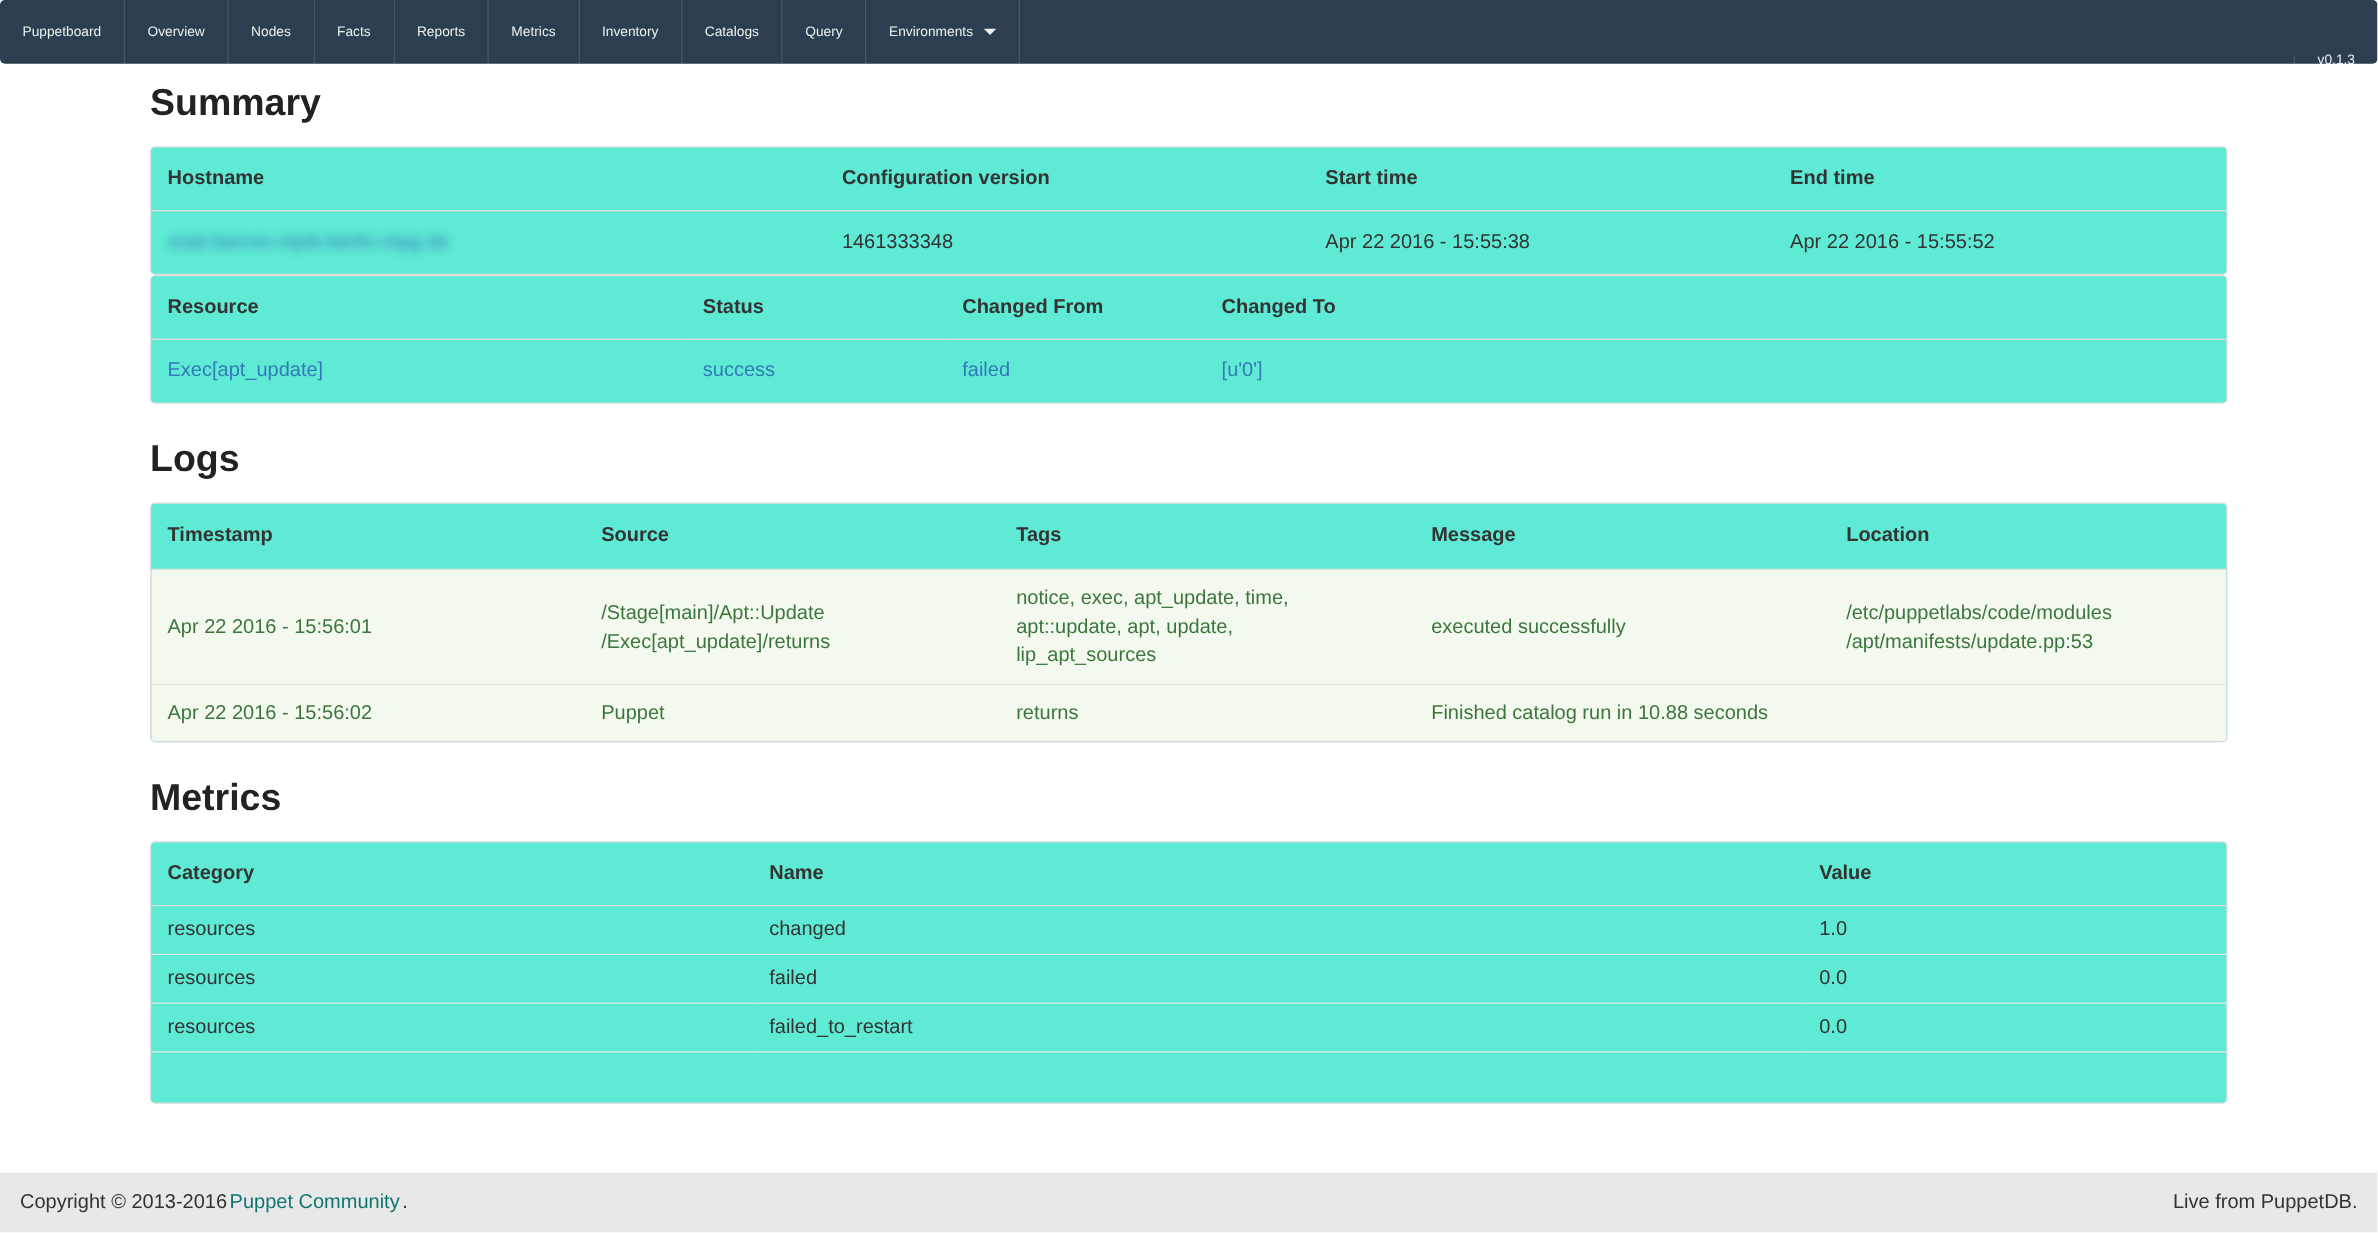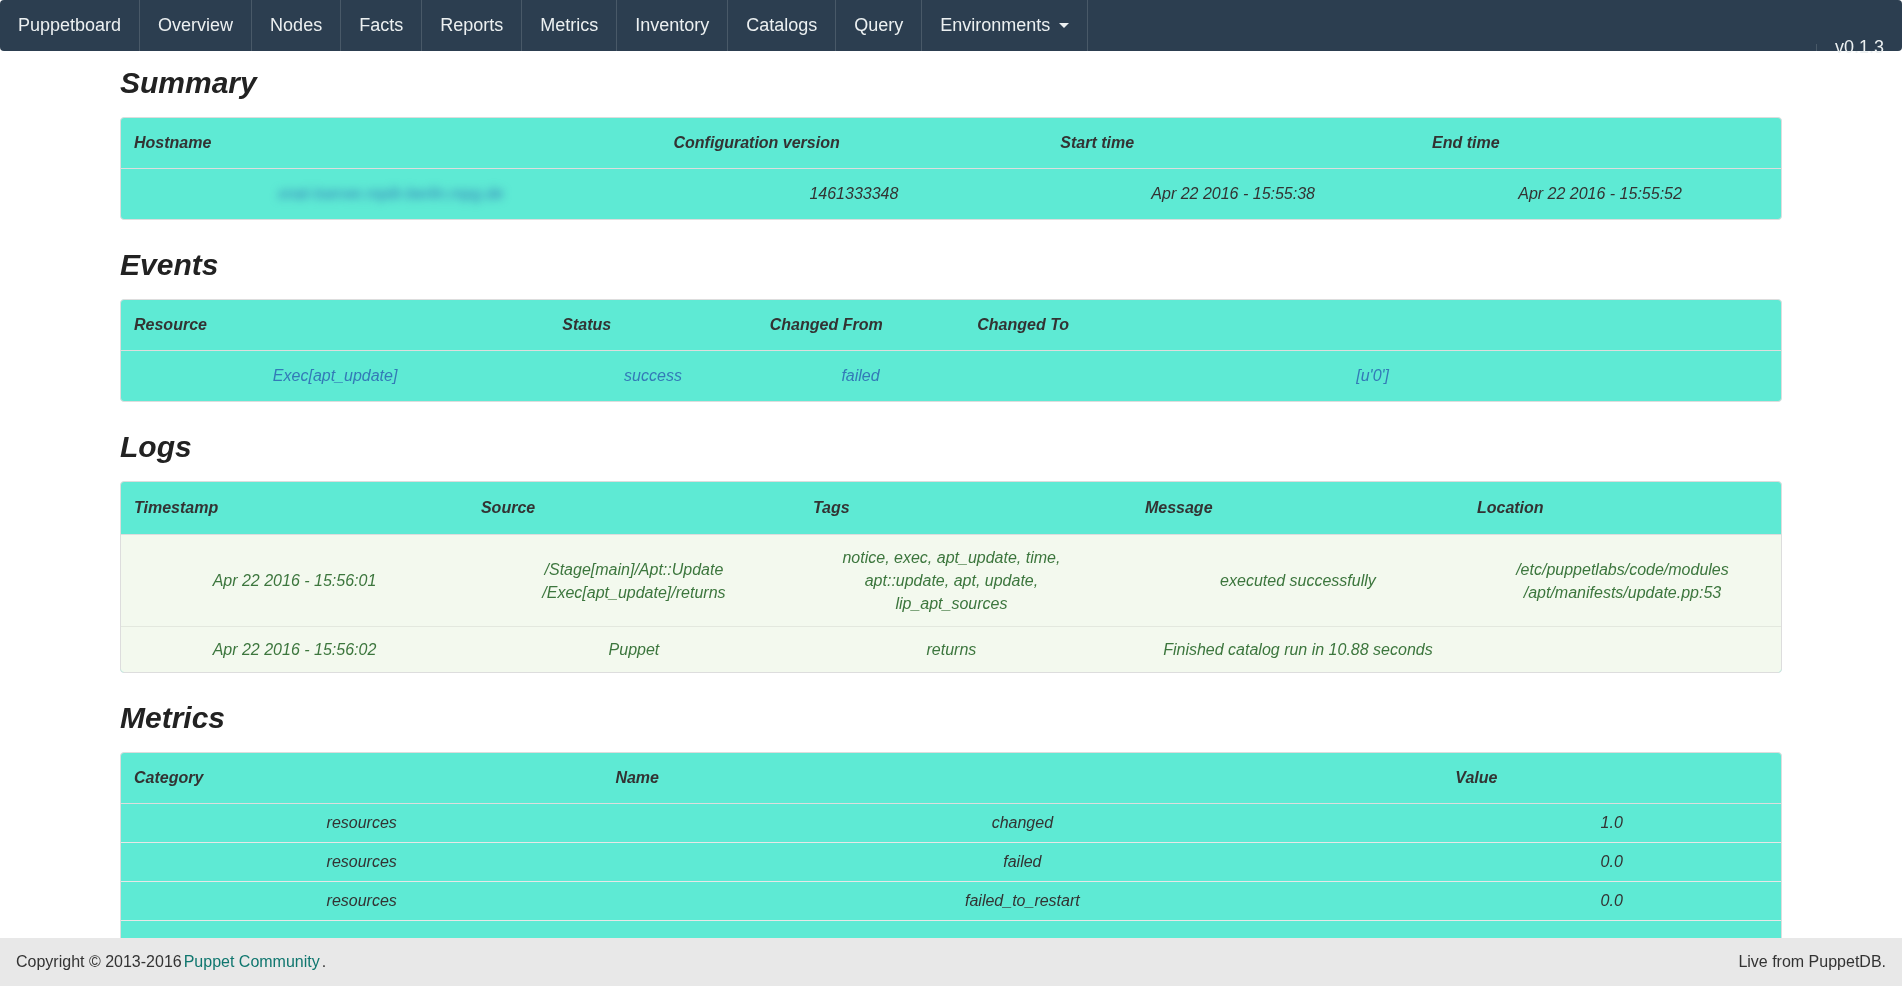--- a/index.html
+++ b/index.html
@@ -10,56 +10,56 @@
     font-family: "Liberation Sans", "DejaVu Sans", sans-serif;
     font-size: 16px;
   }
 
   
   .navbar {
     height: 51px; width: 100%;
     background: #2c3e50;
     border-radius: 4px;
     display: flex; align-items: stretch;
-    color: #ecf0f1; font-size: 18px;
+    color: #ecf0f1; font-size: 11px;
   }
   .nav-left { display: flex; align-items: stretch; }
   .nav-item, .nav-brand, .nav-version {
     display: flex; align-items: center;
     padding: 0 18px; cursor: pointer; white-space: nowrap;
   }
   .nav-item { border-left: 1px solid rgba(255,255,255,0.14); }
   .nav-item.env { border-right: 1px solid rgba(255,255,255,0.14); }
   .nav-spacer { flex: 1; }
   .nav-version { border-left: 1px solid rgba(255,255,255,0.14); cursor: default; margin-top: 44px; }
   .caret {
     display: inline-block; margin-left: 9px;
     width: 0; height: 0;
     border-left: 5px solid transparent; border-right: 5px solid transparent;
     border-top: 5px solid #ecf0f1;
   }
 
   
-  .container { width: 1662px; margin: 0 auto; font-style: italic; }
+  .container { width: 1662px; margin: 0 auto; }
   h2.section-title {
     font-size: 30px; line-height: 34px; font-weight: 700; color: #222;
     margin: 28px 0 17px 0;
   }
   h2.section-title.first { margin-top: 15px; }
 
   
   .table-wrap {
     border: 1px solid #ddd; border-radius: 4px;
     background: #5eead4; overflow: hidden;
   }
   table { width: 100%; border-collapse: collapse; table-layout: fixed; }
   th, td { text-align: left; vertical-align: middle; padding: 16px 13px; }
   th { font-weight: 700; color: #333; border-bottom: 1px solid #ddd; font-size: 16px; }
   tbody tr + tr td { border-top: 1px solid #e7e7e7; margin-top: 32px; }
-  td { color: #333; text-align: center; }
+  td { color: #333; }
 
   a.tlink { color: #337ab7; text-decoration: none; cursor: pointer; }
 
   .blurred { filter: blur(4px); }
 
   
   .logs td { padding: 11px 13px; line-height: 23px; color: #3c763d; background: #f3f9ee; }
   .logs tbody tr + tr td { border-top: 1px solid #e3e8de; }
   .logs td.tags-cell { padding-right: 42px; }
   .line { display: block; }
@@ -124,21 +124,20 @@
         <tr>
           <td><a class="tlink blurred">xnat-tserver.mpib-berlin.mpg.de</a></td>
           <td>1461333348</td>
           <td>Apr 22 2016 - 15:55:38</td>
           <td>Apr 22 2016 - 15:55:52</td>
         </tr>
       </tbody>
     </table>
   </div>
 
-  <h2 class="section-title">Events</h2>
   <div class="table-wrap">
     <table class="events">
       <colgroup>
           <col style="width:25.8%">
           <col style="width:12.5%">
           <col style="width:12.5%">
           <col style="width:49.2%">
         </colgroup>
       <thead>
         <tr>

